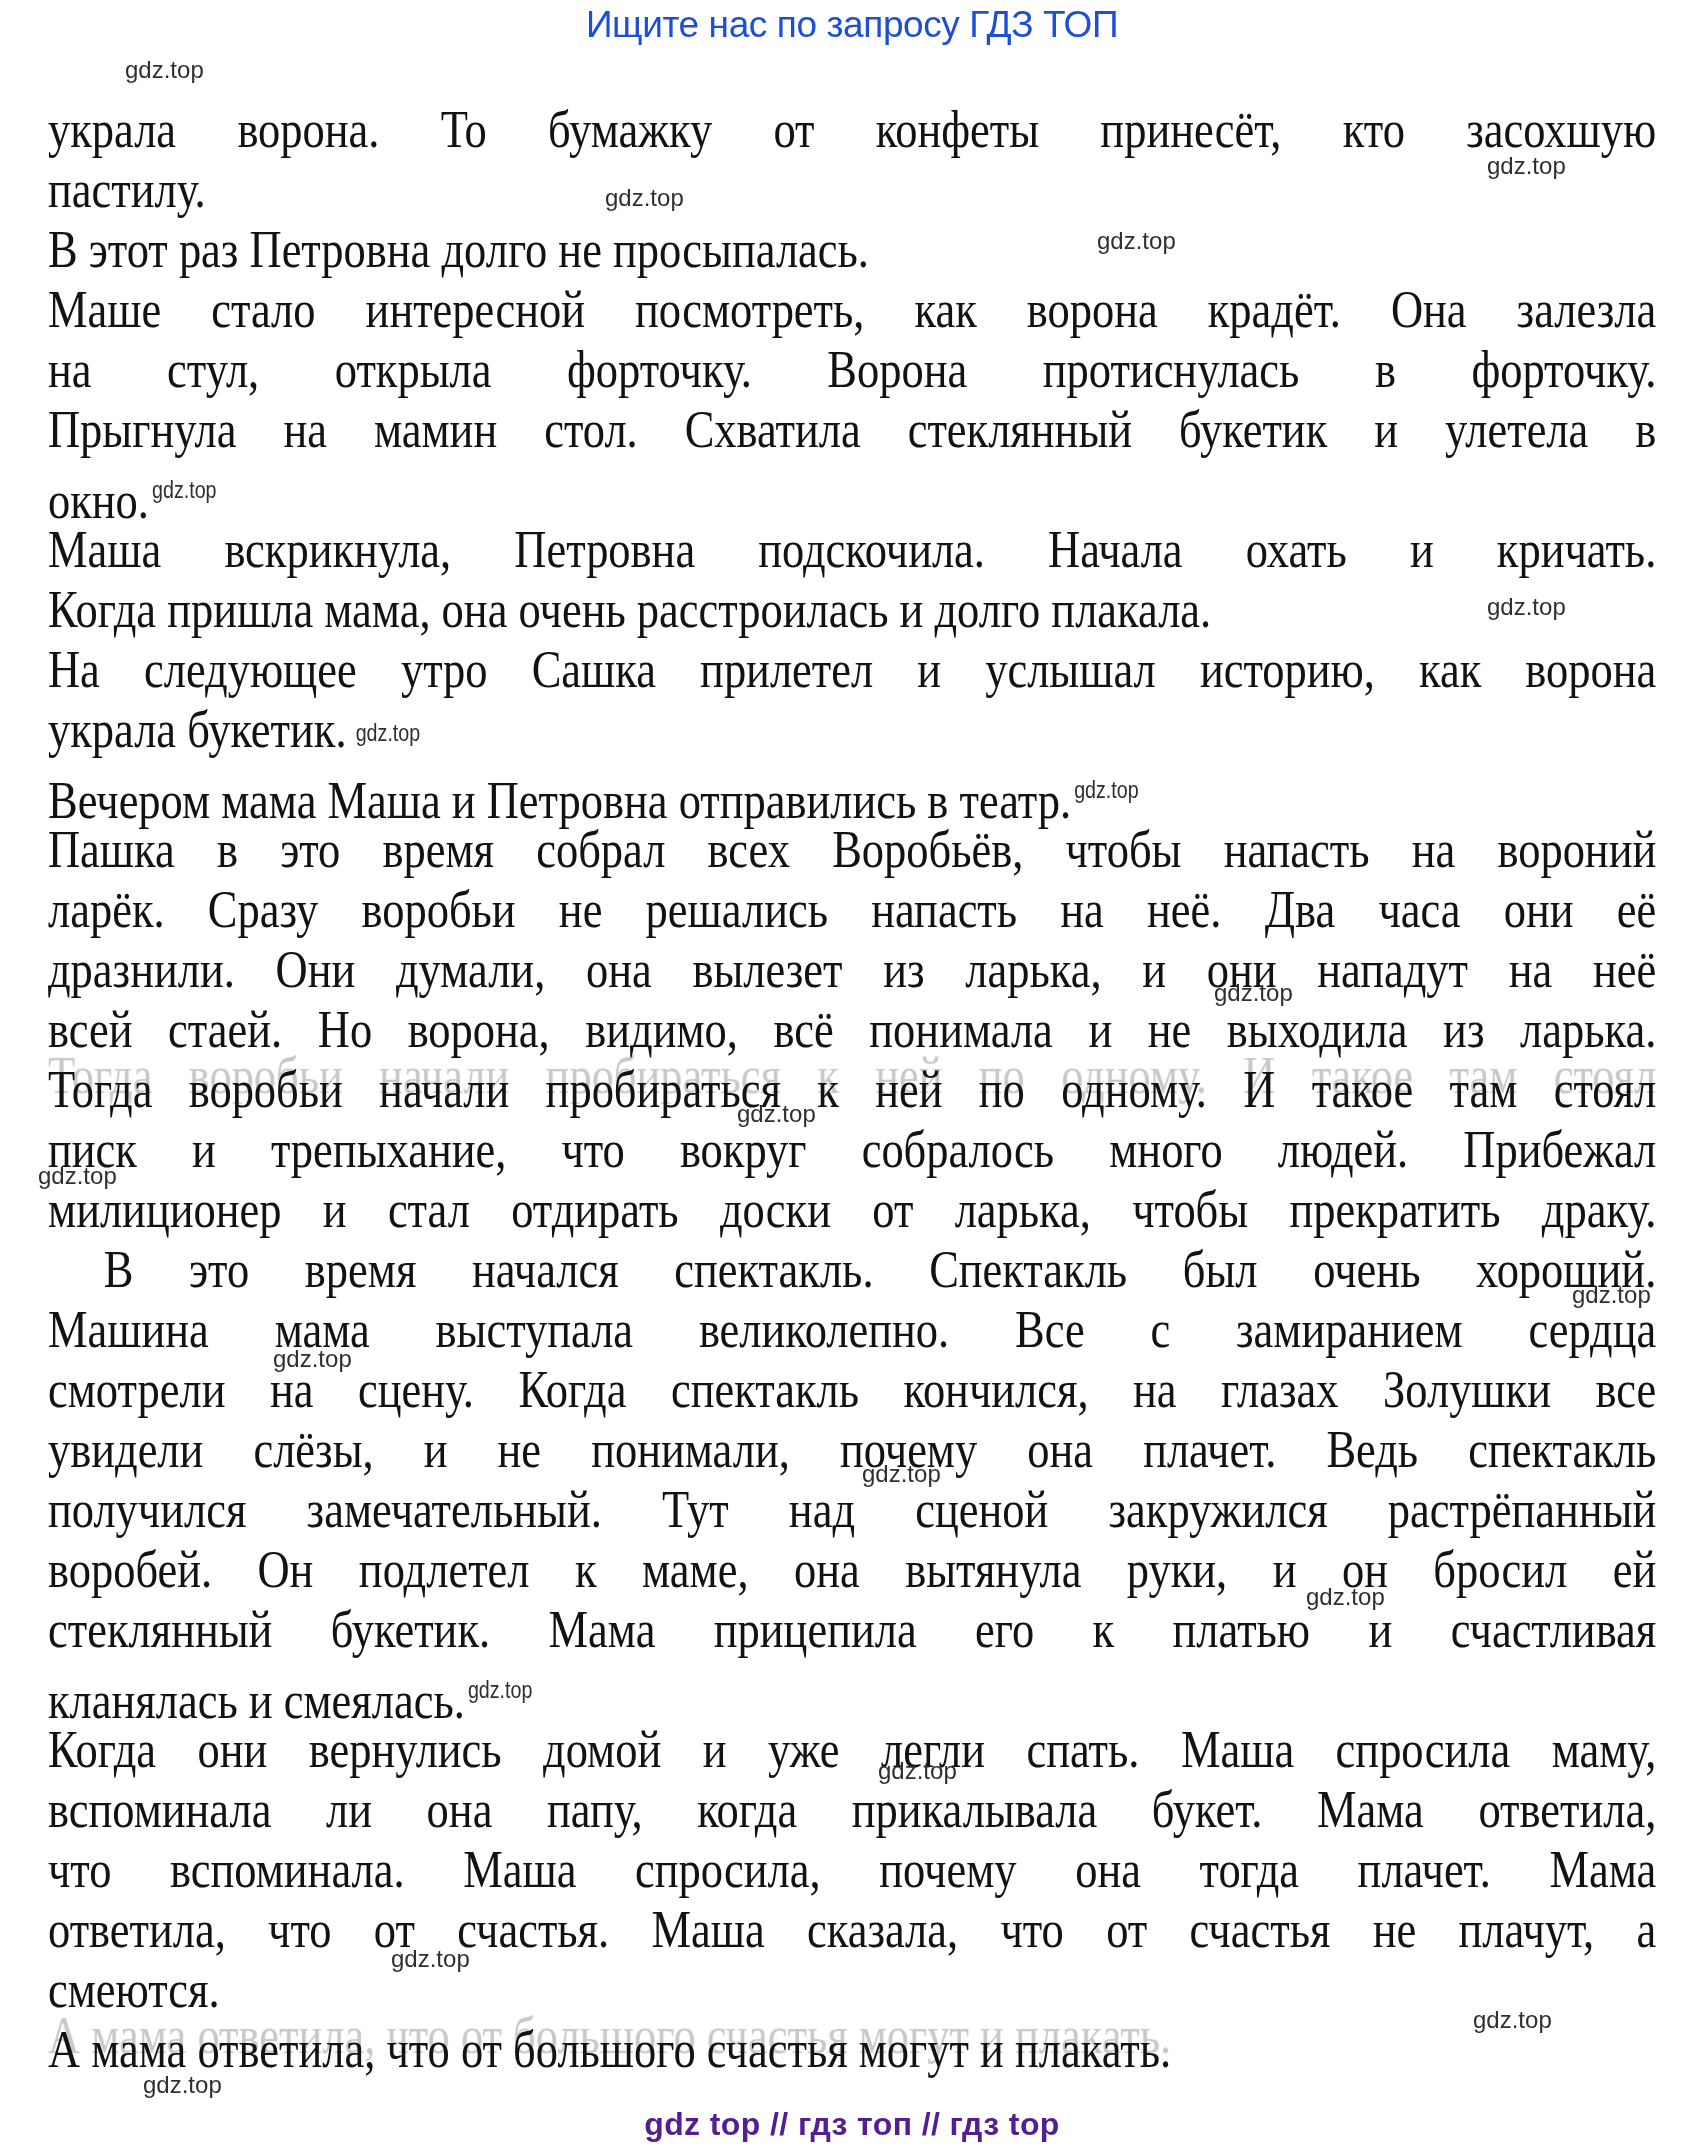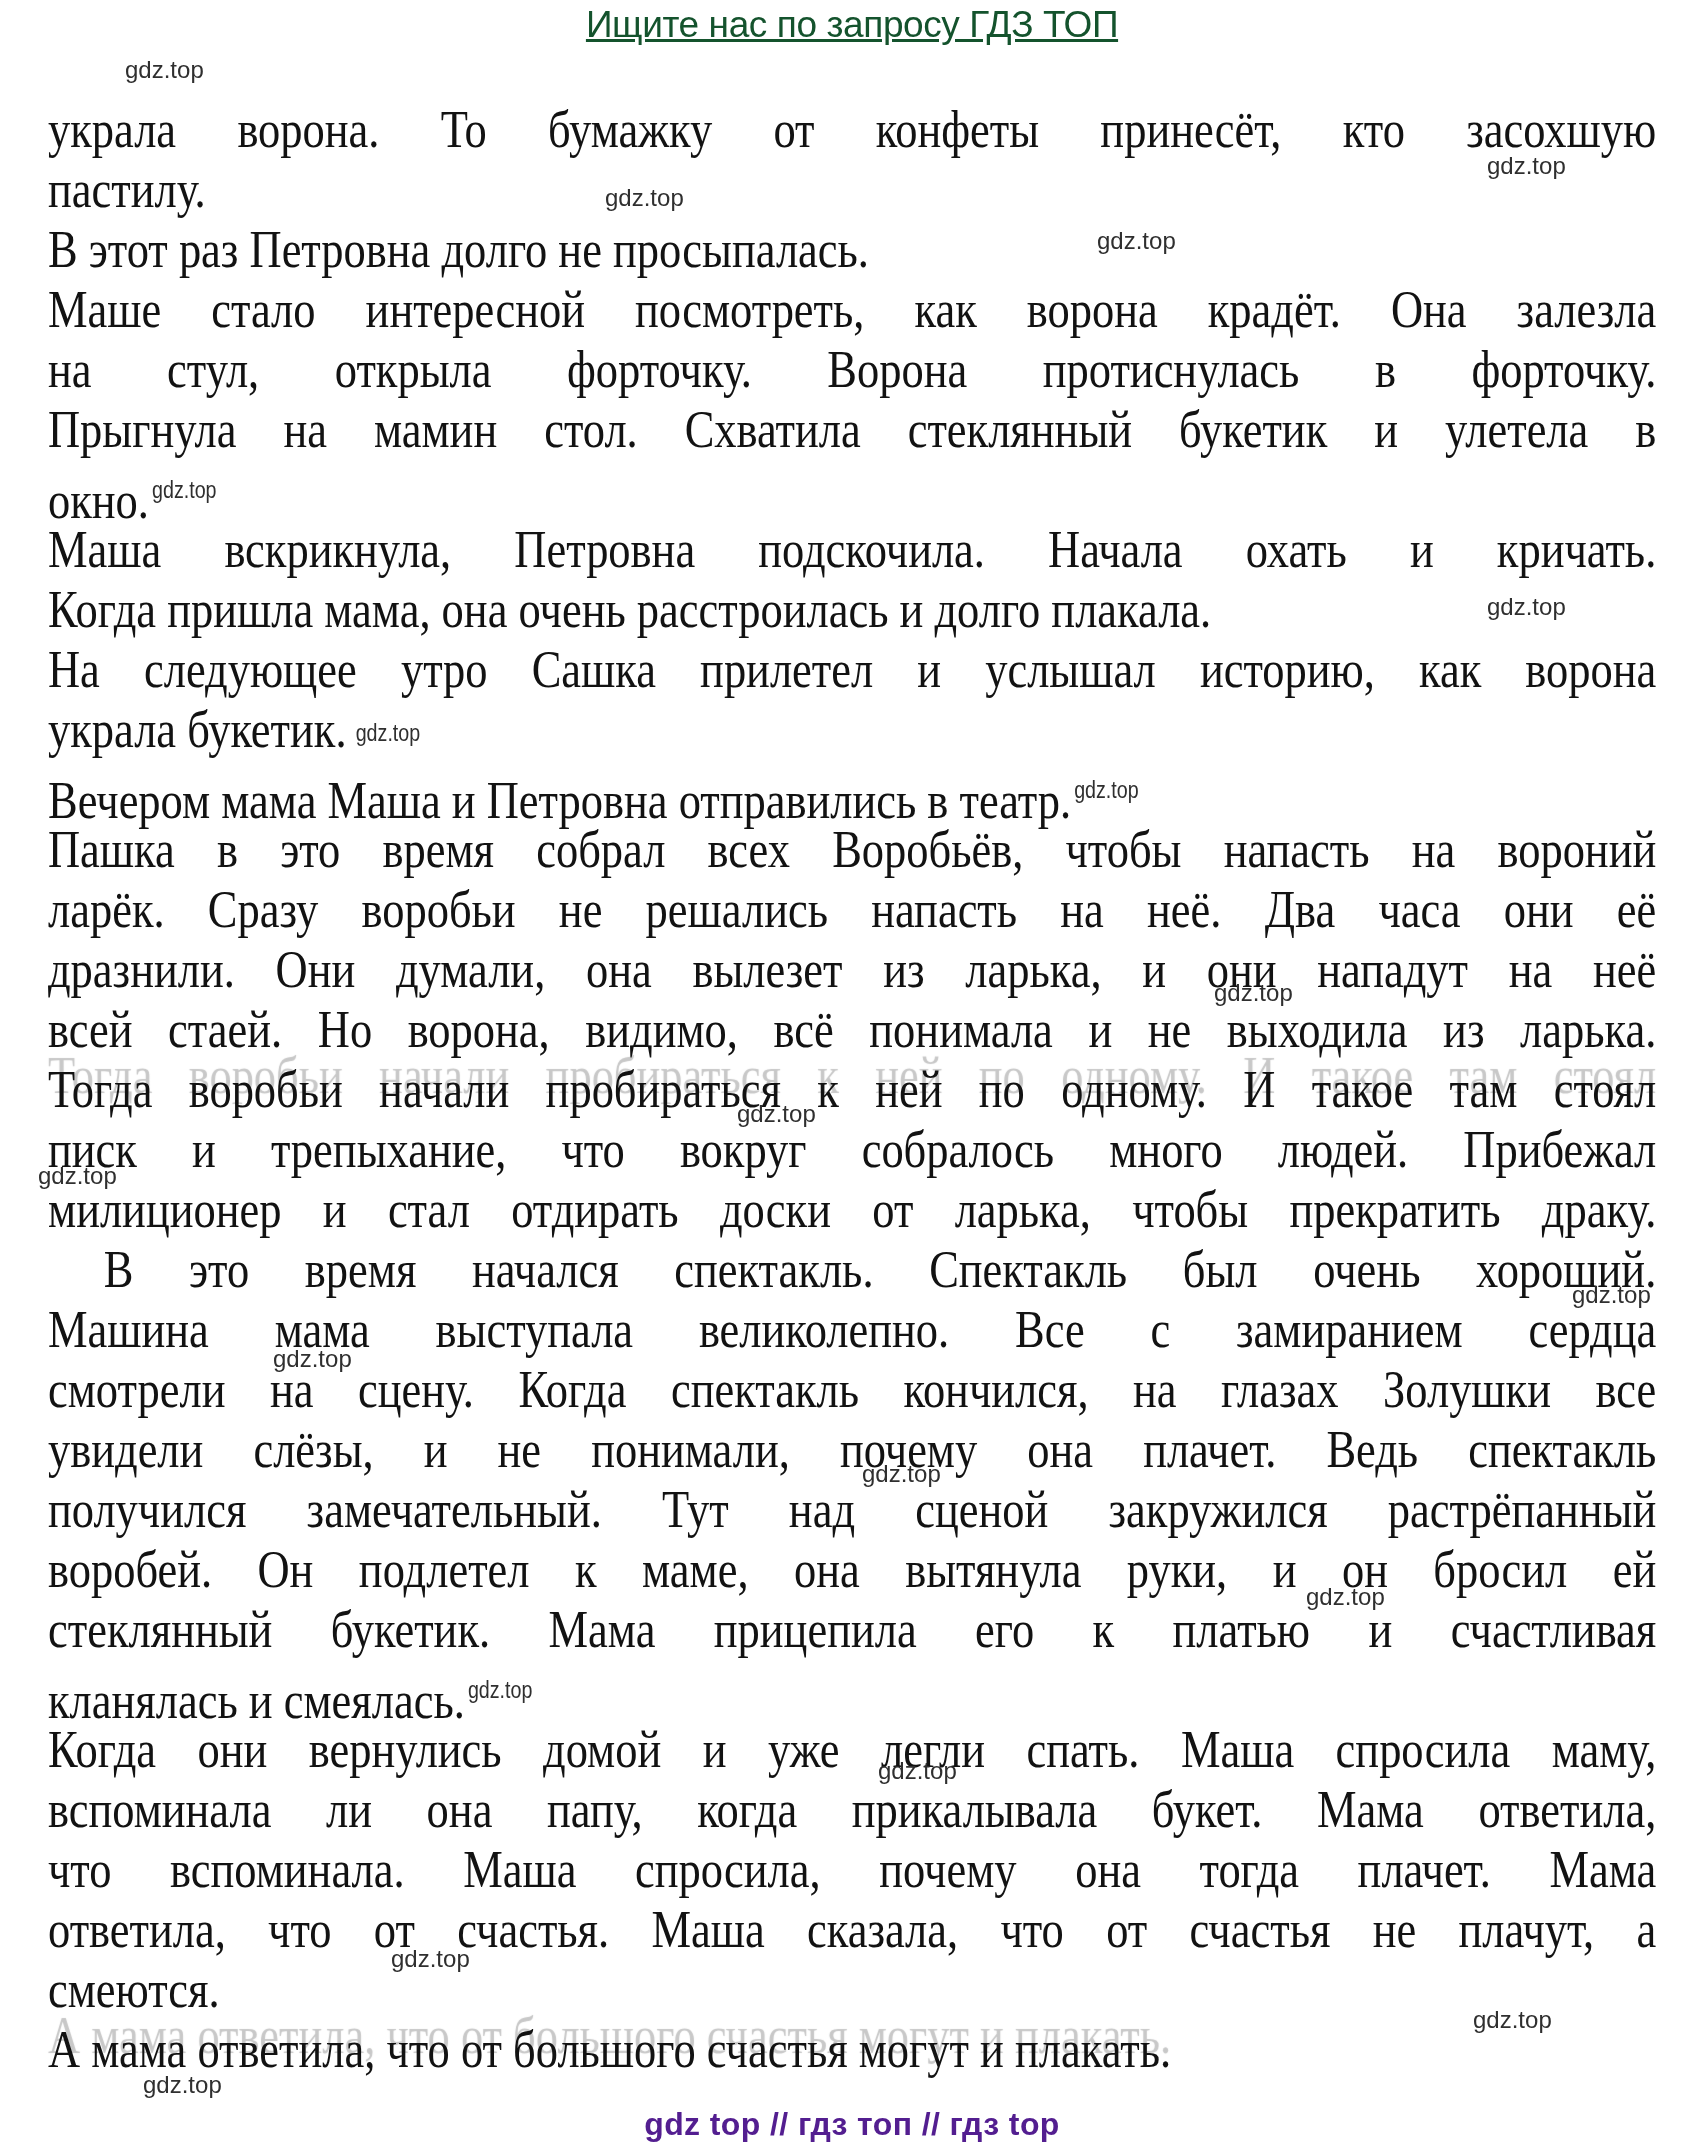--- a/index.html
+++ b/index.html
@@ -46,21 +46,21 @@
     text-align:center;
     font-family:"Liberation Sans", sans-serif;
     font-weight:700;
     font-size:32px;line-height:36px;
     letter-spacing:0.4px;
   }
 </style>
 </head>
 <body>
 
-<div class="promo" style="color: #14532d; text-decoration: underline;">Ищите нас по запросу ГДЗ ТОП</div>
+<div class="promo" style="color: #1d4ed8;">Ищите нас по запросу ГДЗ ТОП</div>
 
 <div class="text-block" id="text-block">
     <div class="line j"><span class="t">украла ворона. То бумажку от конфеты принесёт, кто засохшую</span></div>
     <div class="line"><span class="t">пастилу.</span></div>
     <div class="line"><span class="t">В этот раз Петровна долго не просыпалась.</span></div>
     <div class="line j"><span class="t">Маше стало интересной посмотреть, как ворона крадёт. Она залезла</span></div>
     <div class="line j"><span class="t">на стул, открыла форточку. Ворона протиснулась в форточку.</span></div>
     <div class="line j"><span class="t">Прыгнула на мамин стол. Схватила стеклянный букетик и улетела в</span></div>
     <div class="line"><span class="t">окно.</span><span class="wm-sup">gdz.top</span></div>
     <div class="line j"><span class="t">Маша вскрикнула, Петровна подскочила. Начала охать и кричать.</span></div>

